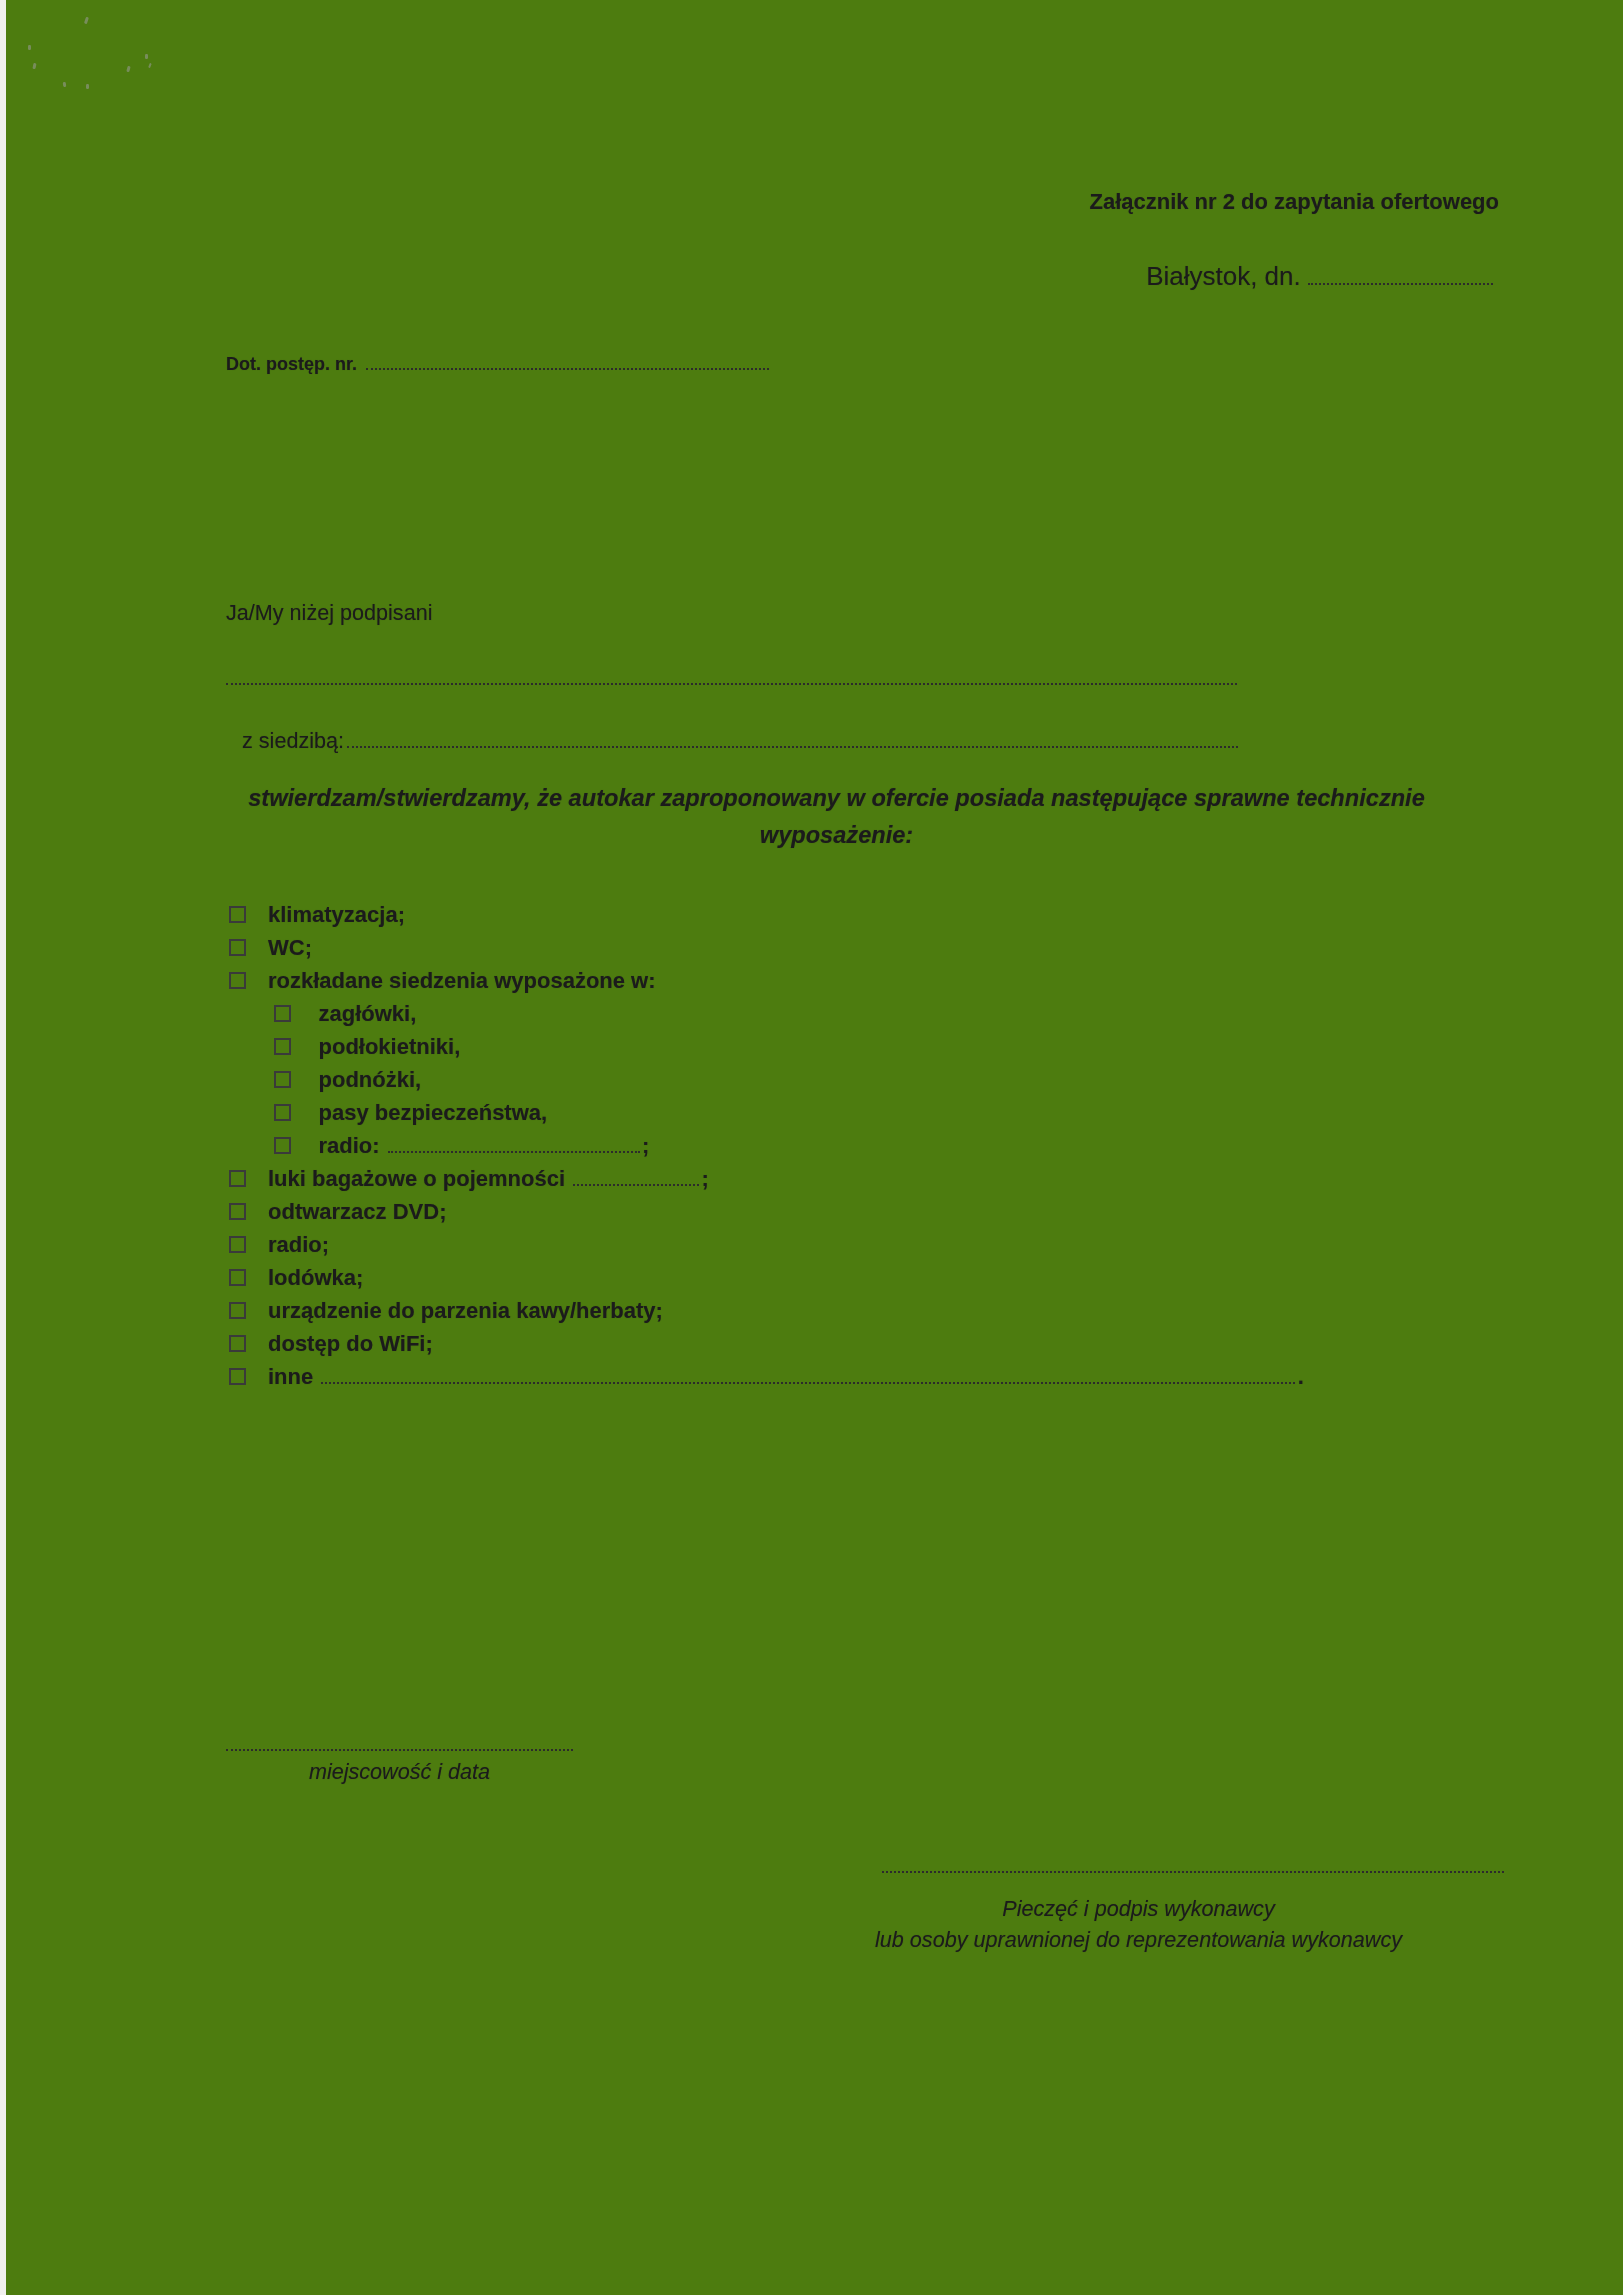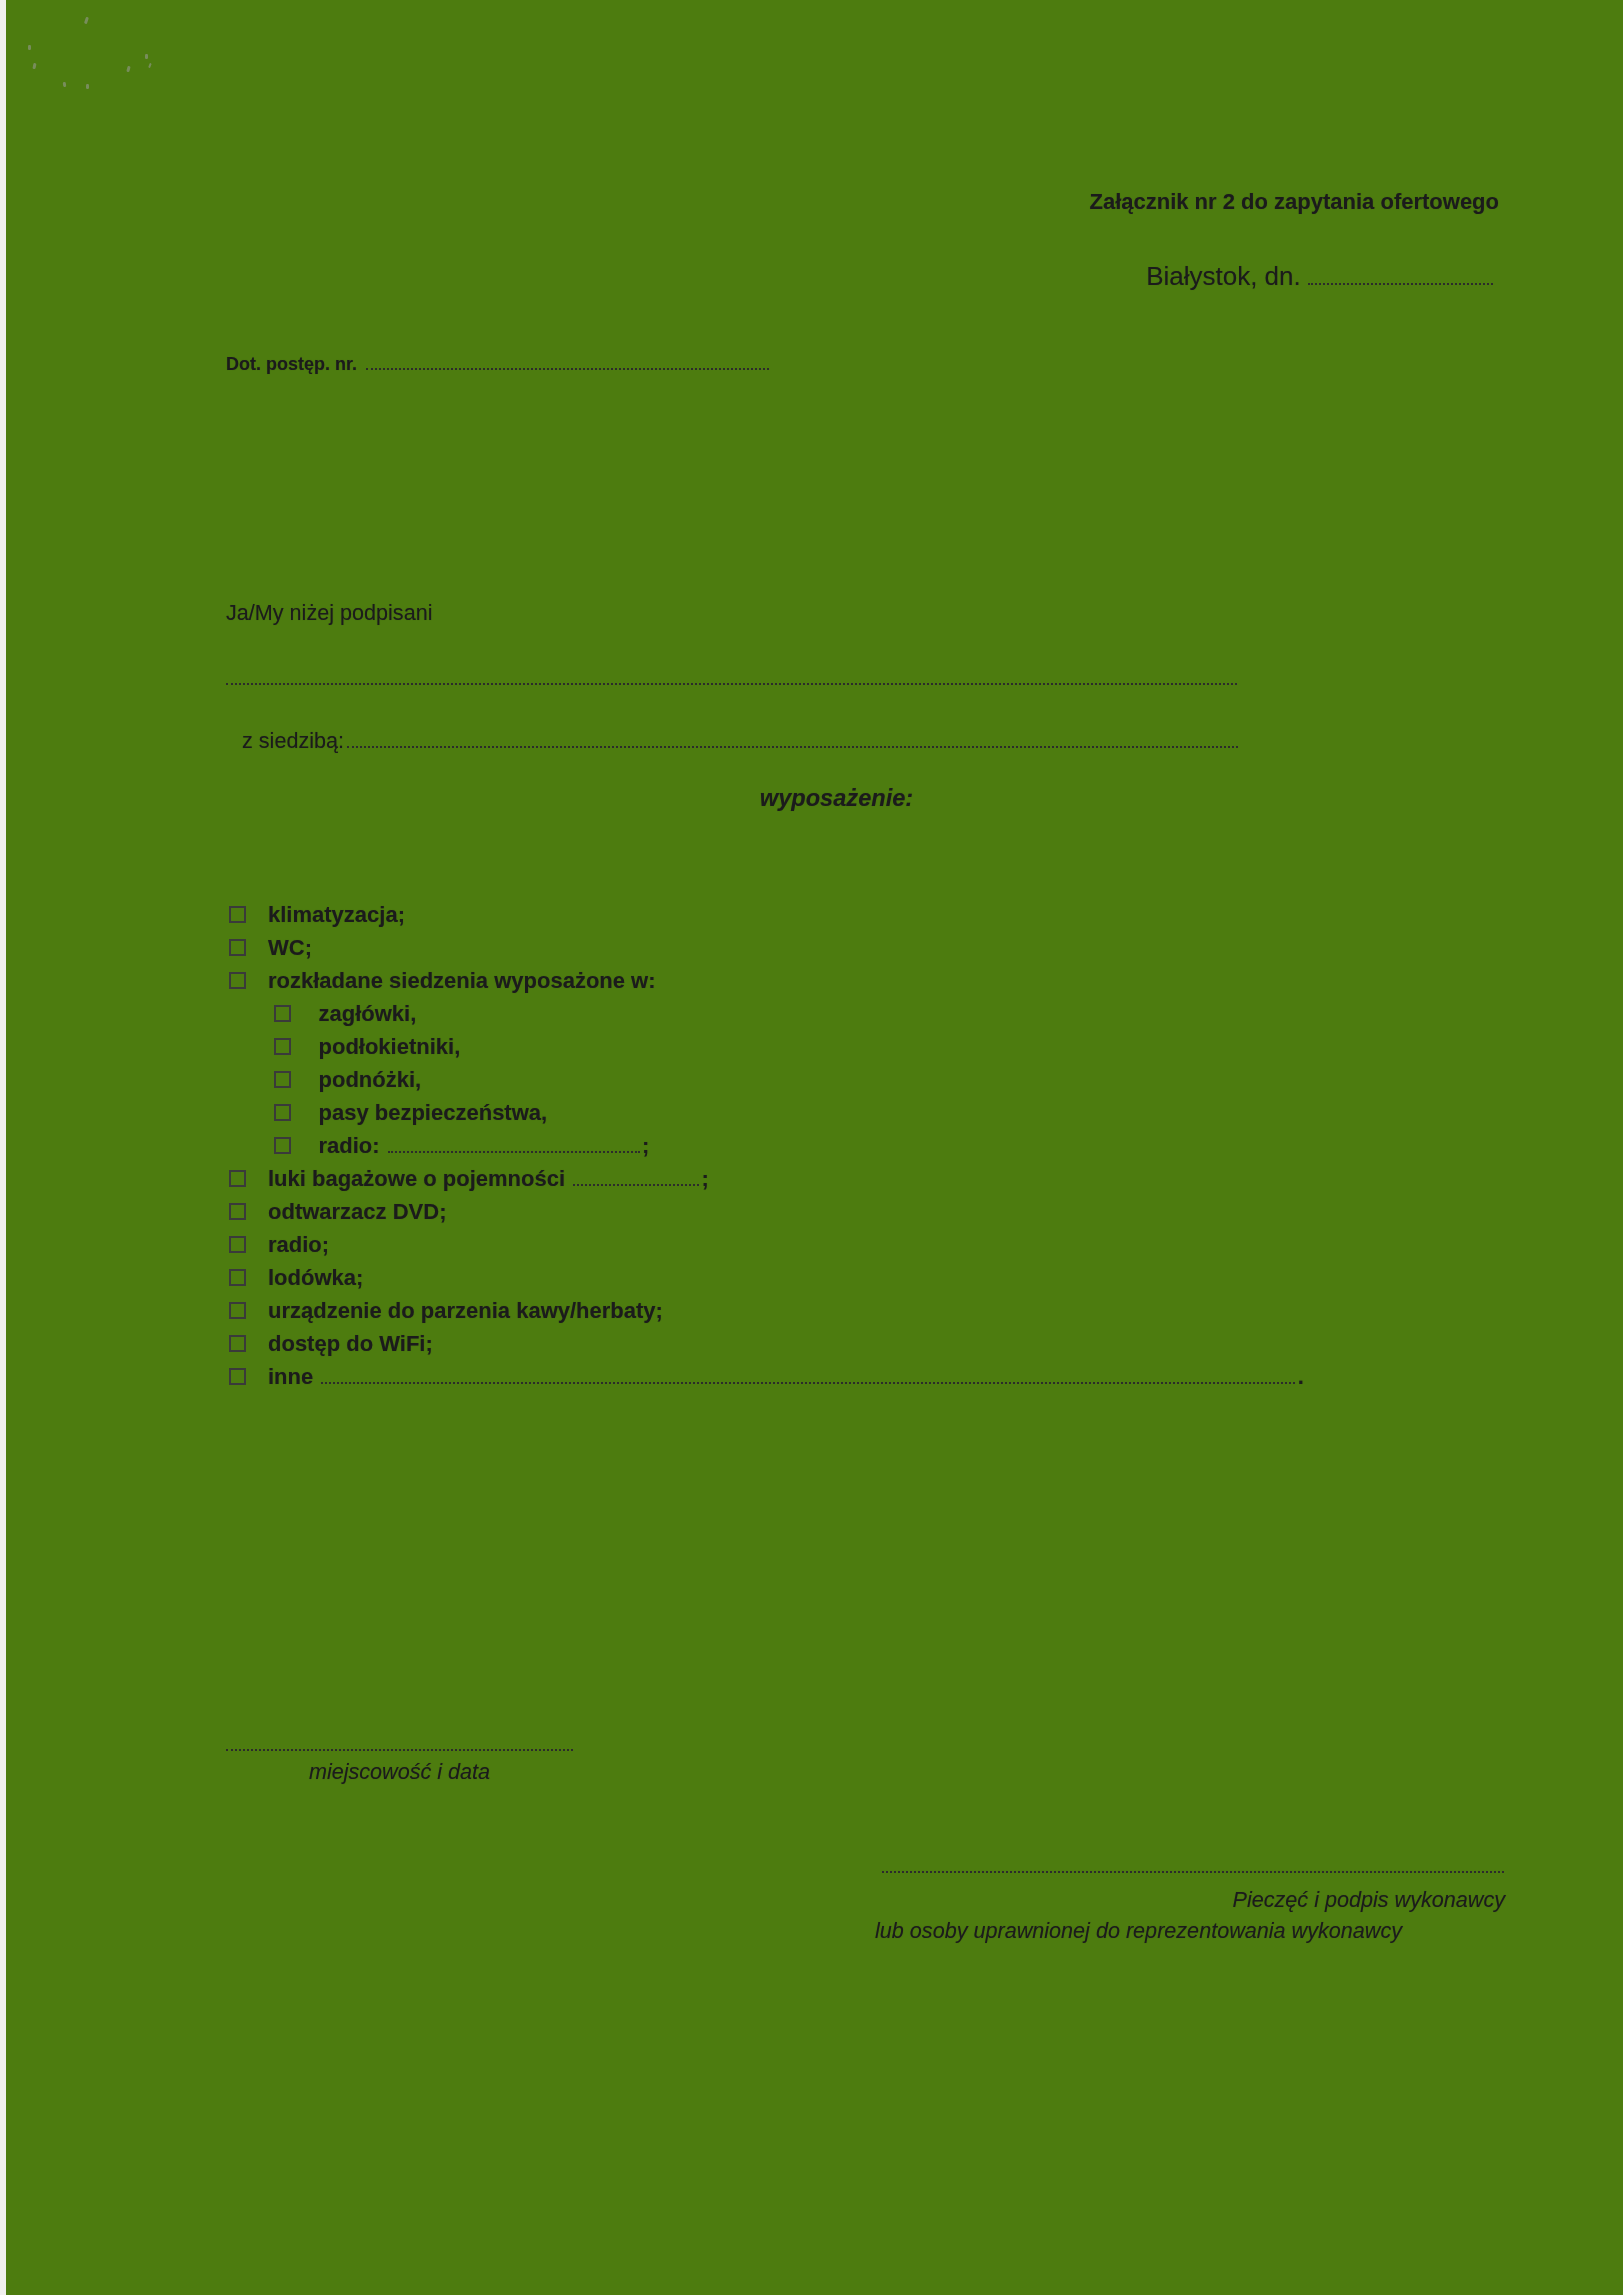--- a/index.html
+++ b/index.html
@@ -80,21 +80,21 @@
   .place-date { position: absolute; left: 226px; top: 1749px; width: 347px; }
   .place-date .rule { width: 347px; }
   .place-date .caption {
     margin-top: 7.9px; text-align: center;
     font-size: 21.6px; font-style: italic; font-weight: normal;
   }
 
   .stamp-block { position: absolute; left: 772px; top: 1871px; width: 733px; }
   .stamp-block .rule { width: 622px; margin-left: 110px; }
   .stamp-block .caption { text-align: center; font-size: 21.6px; font-style: italic; line-height: 31px; }
-  .stamp-block .caption.first { margin-top: 11px; text-align: right; }
+  .stamp-block .caption.first { margin-top: 20px; }
 </style>
 </head>
 <body>
 
 <div class="page">
 
   <div class="edge-left"></div>
   <div class="speck s1"></div>
   <div class="speck s2"></div>
   <div class="speck s3"></div>
@@ -117,20 +117,21 @@
 
   <div class="intro-line txt">Ja/My niżej podpisani</div>
 
   <div class="sig-rule-1 rule"></div>
 
   <div class="seat-line txt">
     <span>z siedzibą:</span><span class="leader fine"></span>
   </div>
 
   <div class="statement">
+    <div class="txt">stwierdzam/stwierdzamy, że autokar zaproponowany w ofercie posiada następujące sprawne technicznie</div>
     <div class="txt">wyposażenie:</div>
   </div>
 
   <div class="checklist">
       <div class="check-row"><span class="cbox"></span><span class="clabel txt">klimatyzacja;</span></div>
       <div class="check-row"><span class="cbox"></span><span class="clabel txt">WC;</span></div>
       <div class="check-row"><span class="cbox"></span><span class="clabel txt">rozkładane siedzenia wyposażone w:</span></div>
       <div class="check-row sub"><span class="cbox"></span><span class="clabel txt">zagłówki,</span></div>
       <div class="check-row sub"><span class="cbox"></span><span class="clabel txt">podłokietniki,</span></div>
       <div class="check-row sub"><span class="cbox"></span><span class="clabel txt">podnóżki,</span></div>

